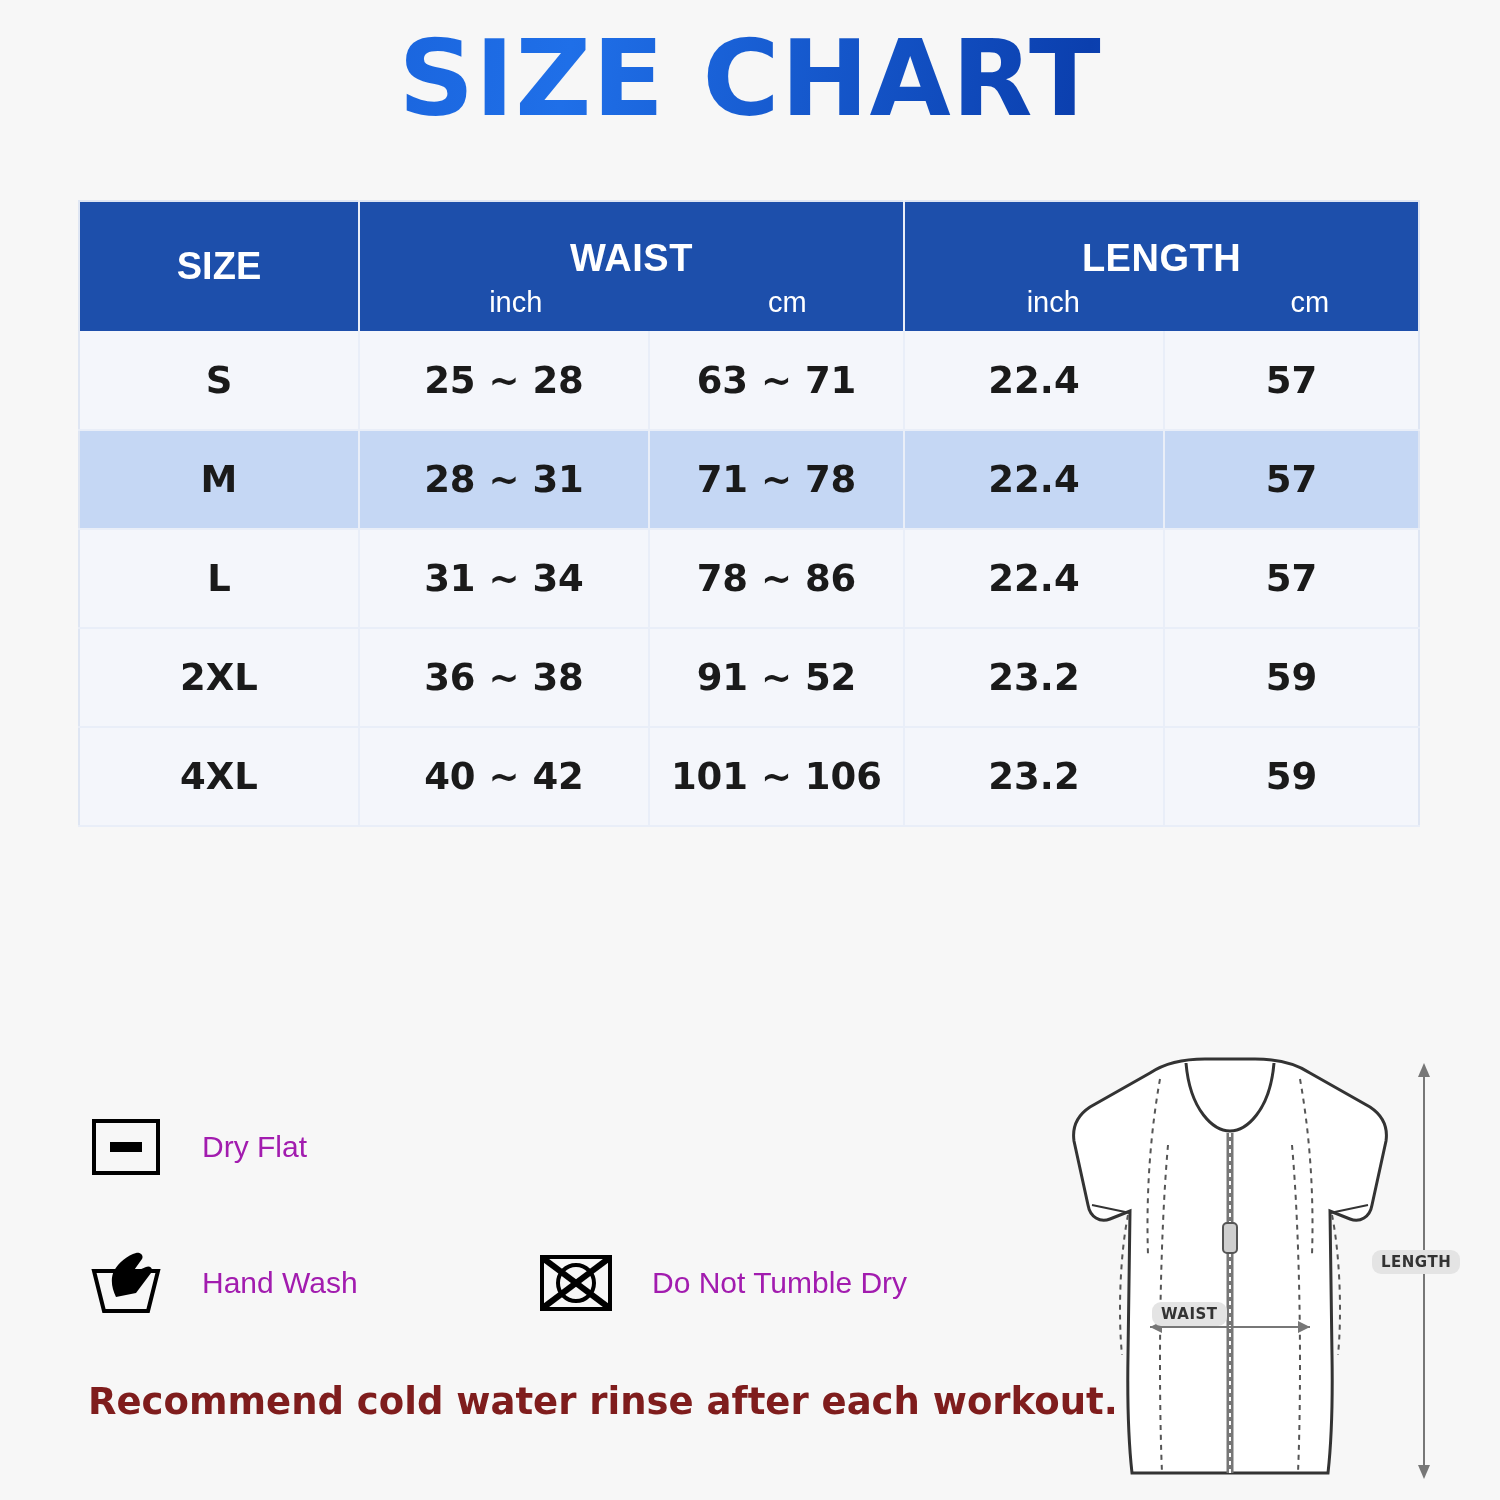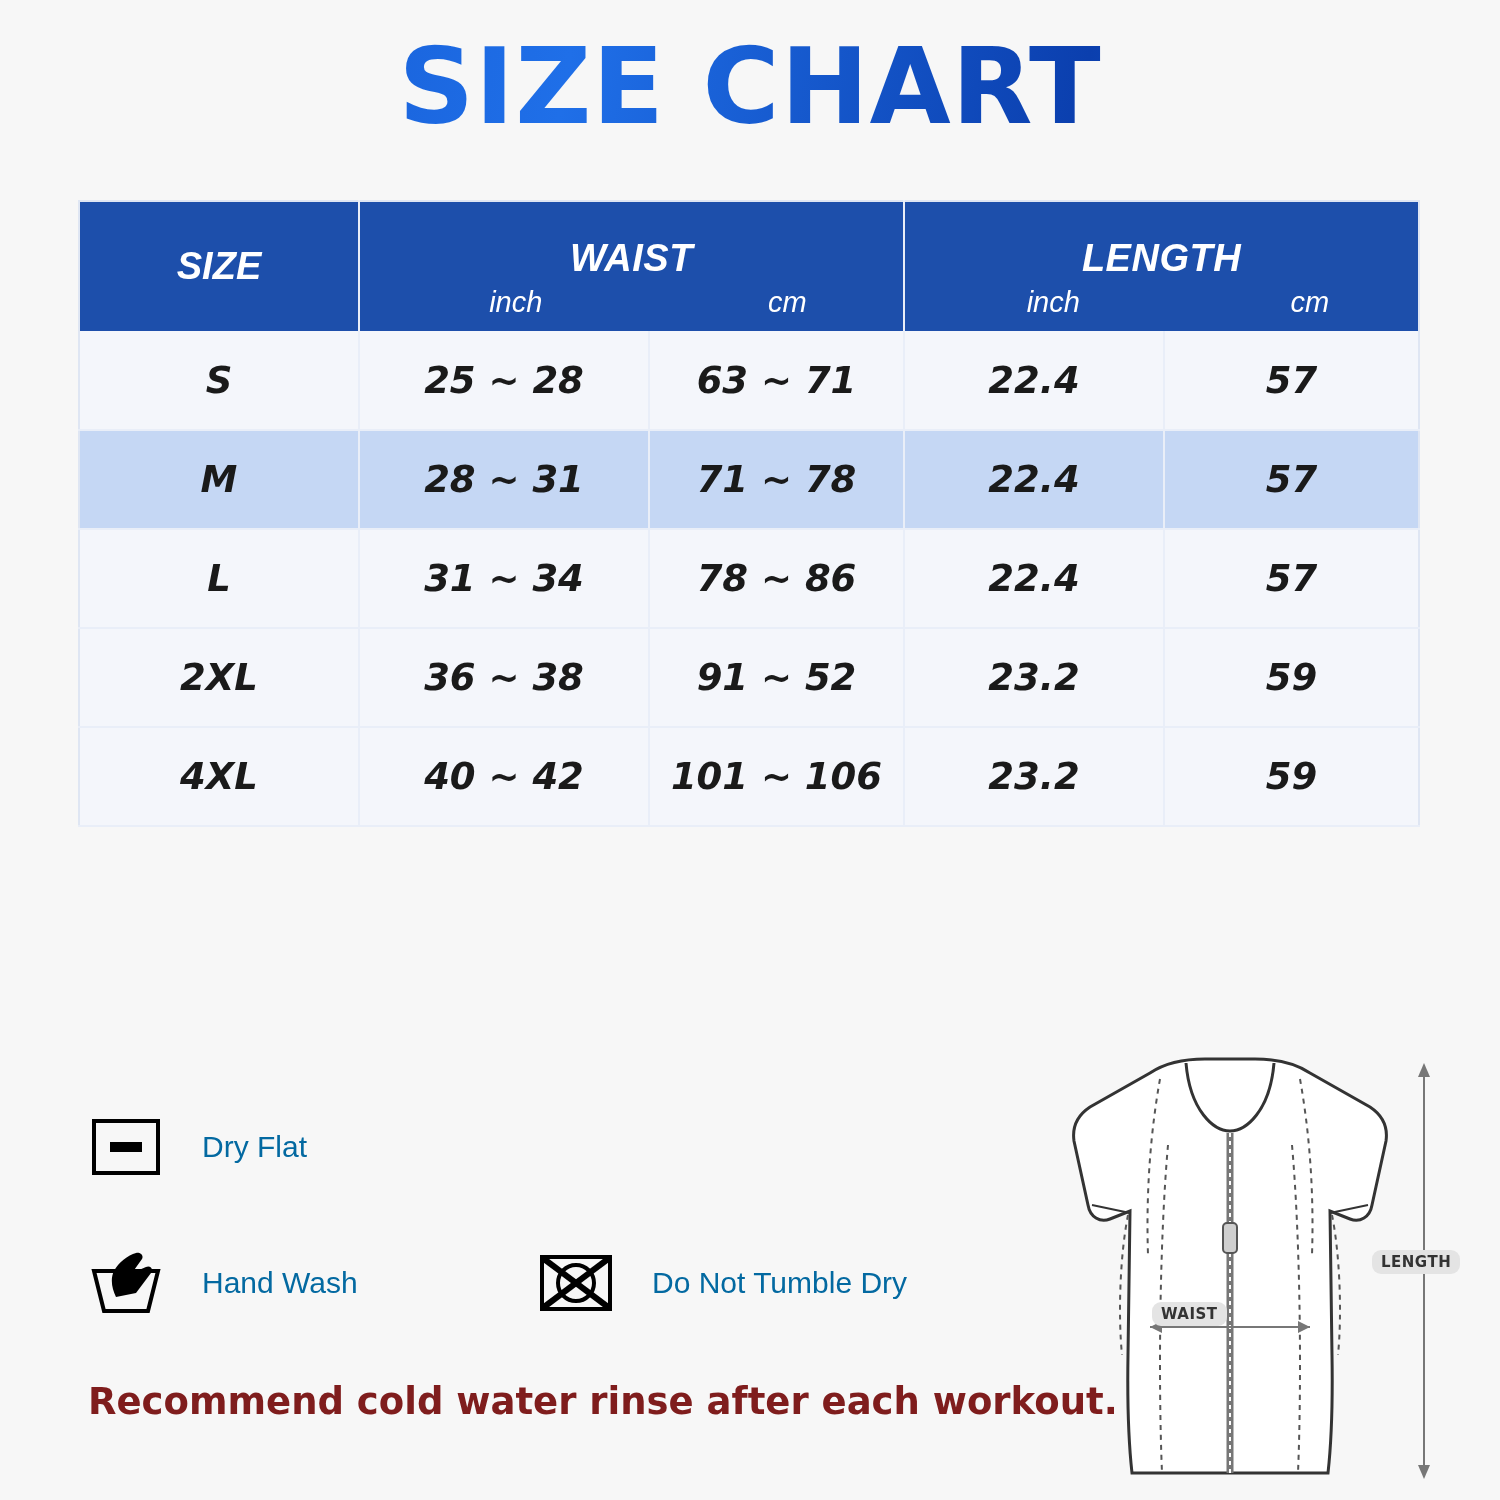--- a/index.html
+++ b/index.html
@@ -15,21 +15,21 @@
     background: #f7f7f7;
     overflow: hidden;
   }
 
   
   .title {
     text-align: center;
     font-size: 105px;
     font-weight: bold;
     letter-spacing: 1px;
-    padding-top: 26px;
+    padding-top: 18px;
     background: linear-gradient(100deg, #1151c9 0%, #1f6fe8 38%, #0b3fae 72%, #1a63dd 100%);
     -webkit-background-clip: text;
     background-clip: text;
     color: transparent;
     font-family: "DejaVu Sans", sans-serif;
   }
 
   
   .table-wrap {
     position: absolute;
@@ -37,21 +37,20 @@
     width: 1340px;
   }
   table.size-chart {
     width: 100%;
     border-collapse: collapse;
     table-layout: fixed;
   }
   table.size-chart th, table.size-chart td {
     text-align: center;
     vertical-align: middle;
-    font-style: italic;
   }
   thead th {
     background: #1d4fab;
     color: #ffffff;
     padding: 0;
   }
   .hdr-size {
     font-size: 38px;
     font-weight: bold;
     height: 130px;
@@ -102,21 +101,21 @@
   }
   .care-row { display: flex; margin-bottom: 52px; }
   .care-item { display: flex; align-items: center; width: 450px; }
   .care-icon {
     width: 92px; height: 84px;
     display: flex; align-items: center; justify-content: center;
     flex: none;
   }
   .care-label {
     font-size: 30px;
-    color: #0369a1;
+    color: #a21caf;
     margin-left: 30px;
     font-family: "Liberation Sans", sans-serif;
   }
 
   
   .recommend {
     position: absolute;
     left: 88px; top: 1380px;
     font-size: 37px;
     font-weight: bold;

